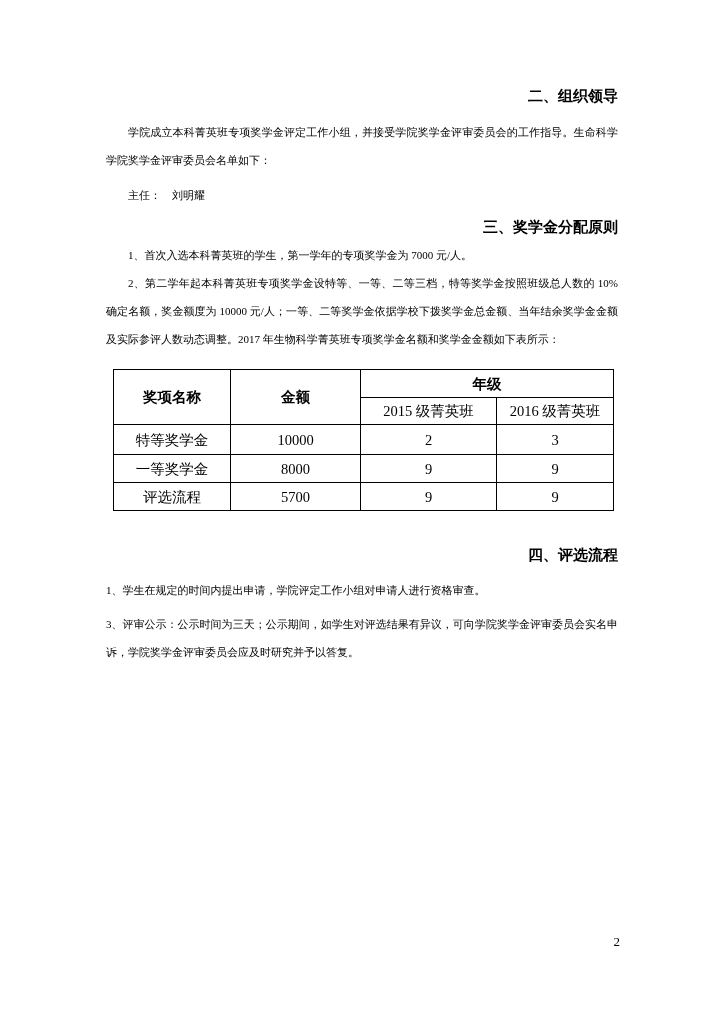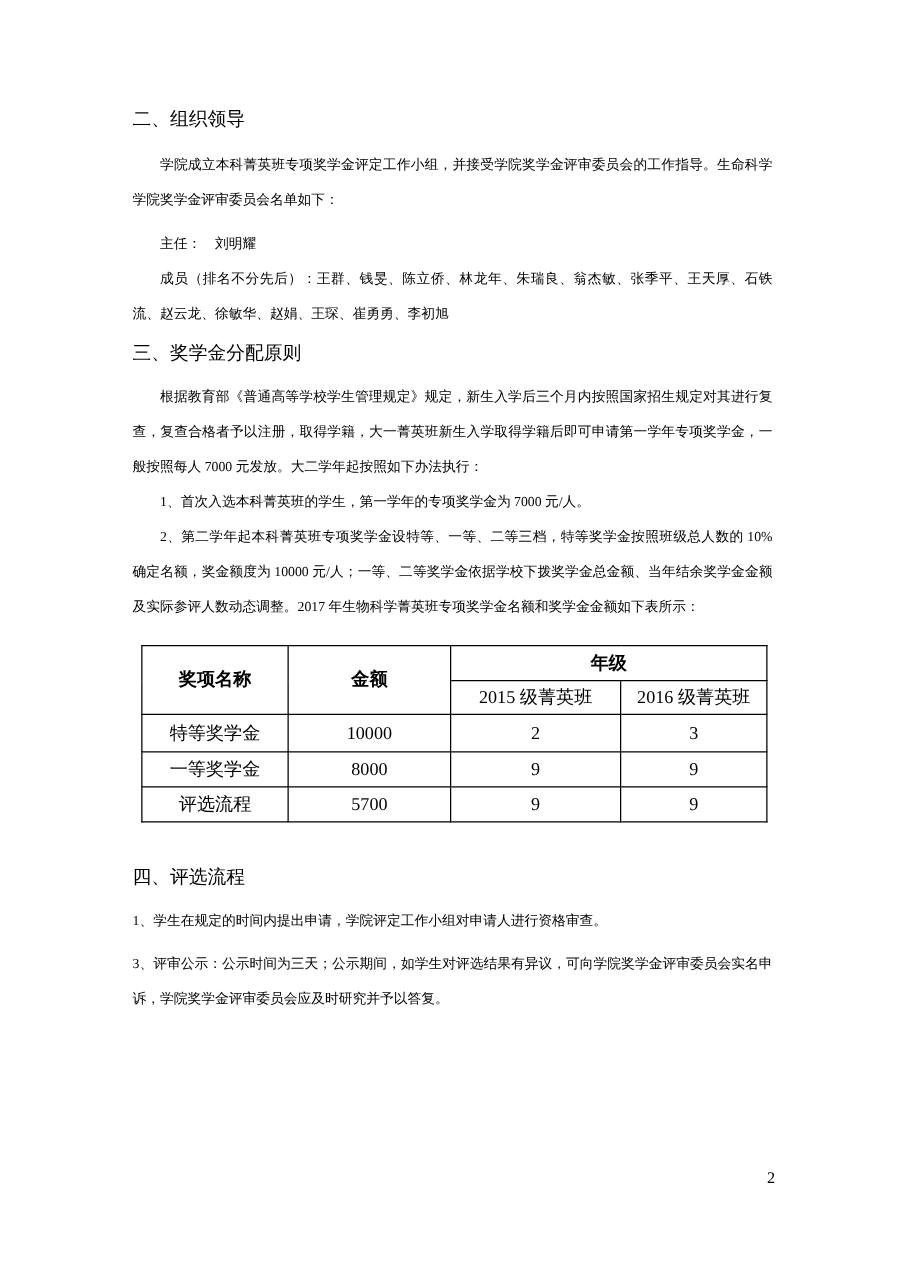--- a/index.html
+++ b/index.html
@@ -21,24 +21,24 @@
   }
   .body-text {
     font-size: 11px;
     line-height: 28px;
     text-align: justify;
     margin: 0;
   }
   .indent2 { text-indent: 2em; }
   .sec-heading {
     font-size: 15px;
-    font-weight: normal;
+    font-weight: bold;
     line-height: 28px;
     margin: 0;
-    text-align: left;
+    text-align: right;
   }
   .h3-top { margin-top: 4px; }
   .h4-top { margin-top: 30px; }
   .p-top { margin-top: 8px; }
   .p-top7 { margin-top: 7px; }
   .p-top6 { margin-top: 6px; }
   table.award-table {
     border-collapse: collapse;
     table-layout: fixed;
     width: 500px;
@@ -67,24 +67,22 @@
   }
 </style>
 </head>
 <body>
 
 <div class="doc-page">
 
   <h3 class="sec-heading">二、组织领导</h3>
   <p class="body-text indent2 p-top">学院成立本科菁英班专项奖学金评定工作小组，并接受学院奖学金评审委员会的工作指导。生命科学学院奖学金评审委员会名单如下：</p>
   <p class="body-text indent2 p-top7">主任：　刘明耀</p>
-  <p class="body-text indent2">成员（排名不分先后）：王群、钱旻、陈立侨、林龙年、朱瑞良、翁杰敏、张季平、王天厚、石铁流、赵云龙、徐敏华、赵娟、王琛、崔勇勇、李初旭</p>
 
   <h3 class="sec-heading h3-top">三、奖学金分配原则</h3>
-  <p class="body-text indent2 p-top7">根据教育部《普通高等学校学生管理规定》规定，新生入学后三个月内按照国家招生规定对其进行复查，复查合格者予以注册，取得学籍，大一菁英班新生入学取得学籍后即可申请第一学年专项奖学金，一般按照每人 7000 元发放。大二学年起按照如下办法执行：</p>
   <p class="body-text indent2">1、首次入选本科菁英班的学生，第一学年的专项奖学金为 7000 元/人。</p>
   <p class="body-text indent2">2、第二学年起本科菁英班专项奖学金设特等、一等、二等三档，特等奖学金按照班级总人数的 10%确定名额，奖金额度为 10000 元/人；一等、二等奖学金依据学校下拨奖学金总金额、当年结余奖学金金额及实际参评人数动态调整。2017 年生物科学菁英班专项奖学金名额和奖学金金额如下表所示：</p>
 
   <table class="award-table">
     <colgroup>
       <col style="width:117px">
       <col style="width:130px">
       <col style="width:136px">
       <col style="width:117px">
     </colgroup>

